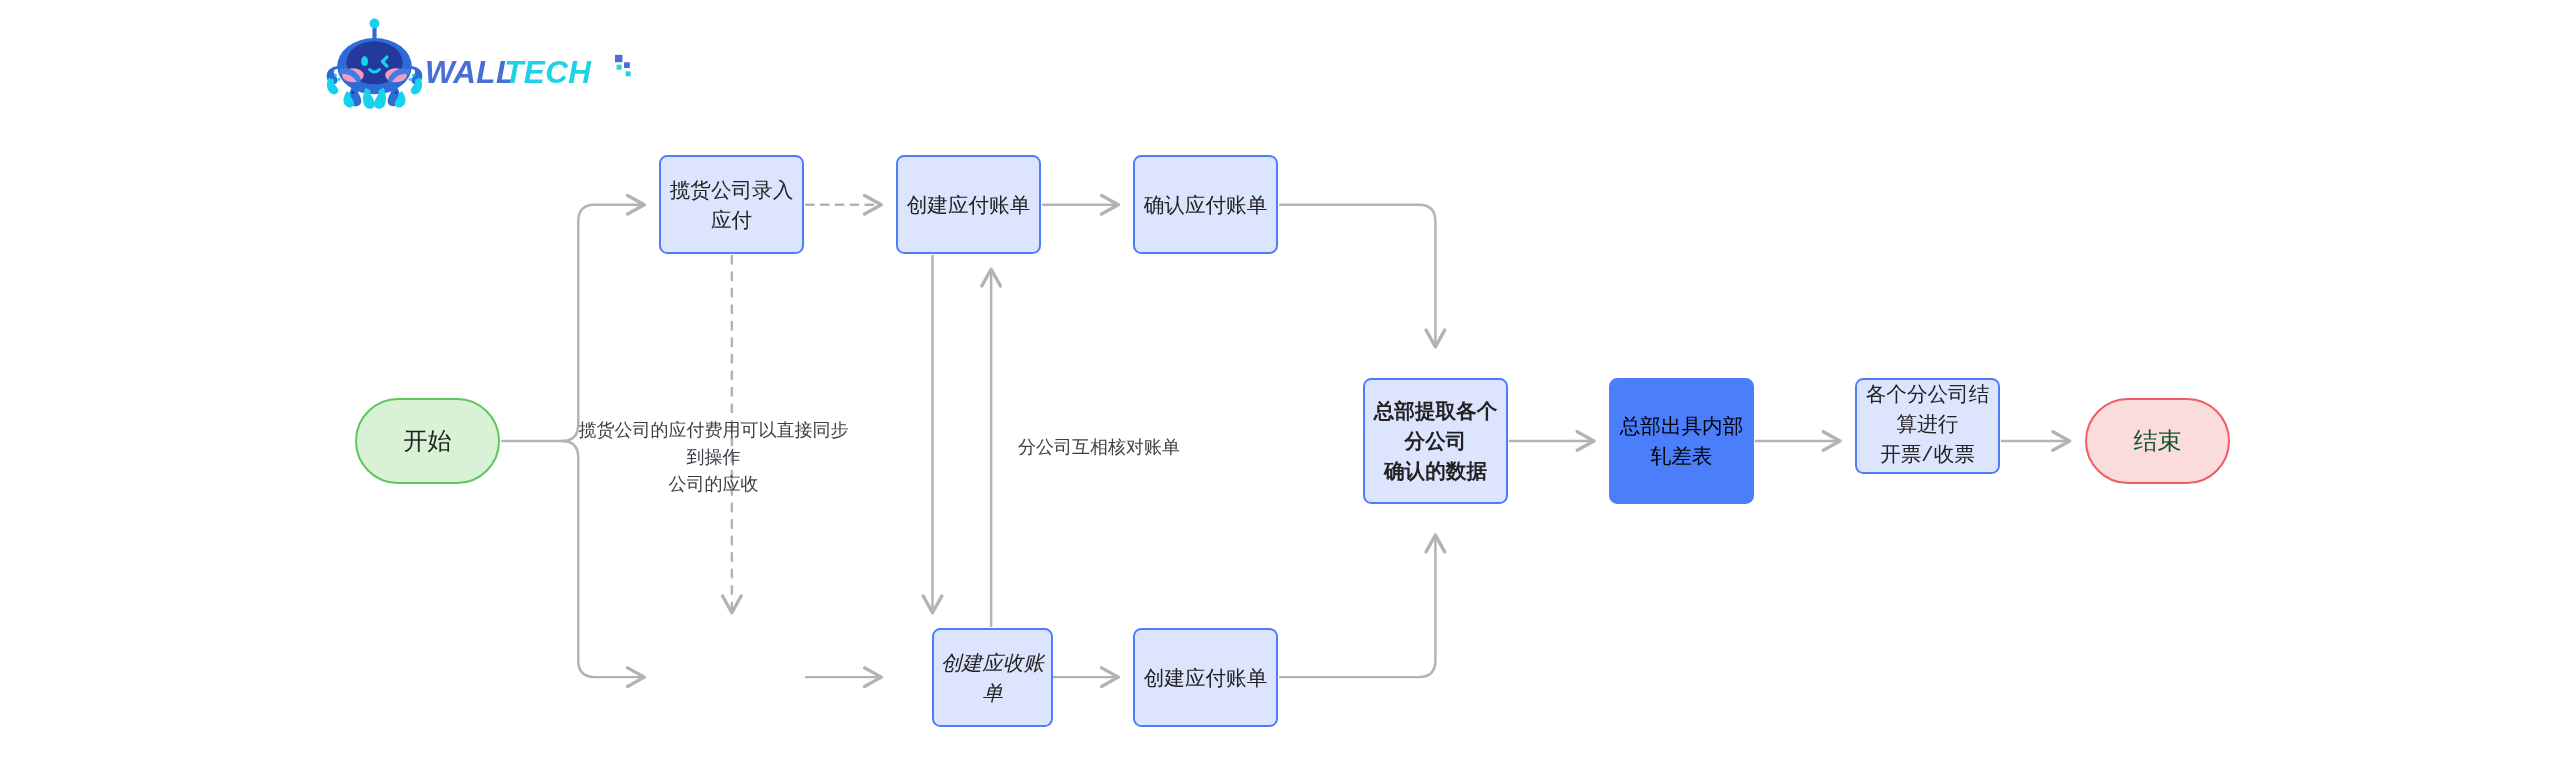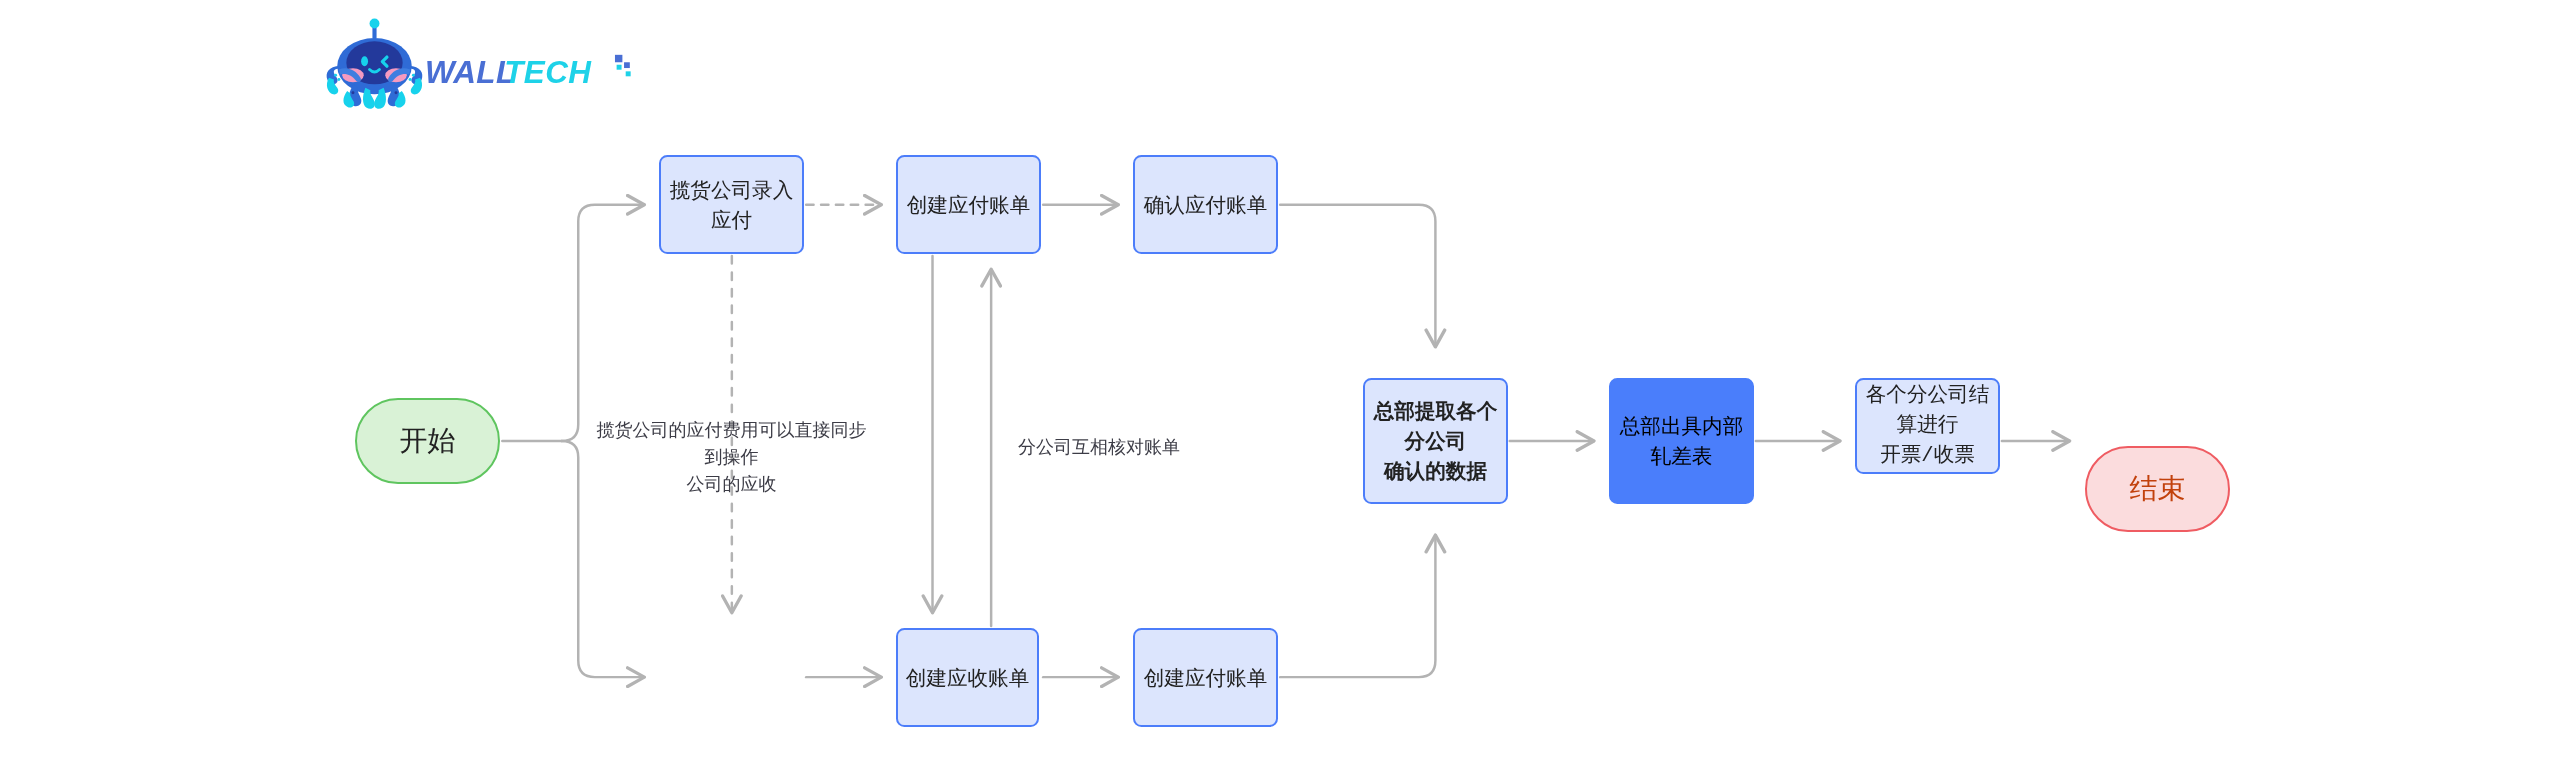--- a/index.html
+++ b/index.html
@@ -72,33 +72,32 @@
     color: #222222;
     font-size: 20.6px;
   }
   .node-process.highlight {
     background: #4a7efb;
     border-color: #4a7efb;
     color: #000000;
   }
   .node-terminator {
     border-radius: 825px;
-    font-size: 28px;
+    font-size: 24px;
     font-family: Liberation Serif, serif;
   }
   .node-start {
     border: 2.1px solid #5fc55f;
     background: #d9f2d6;
     color: #222222;
   }
   .node-end {
     border: 2.1px solid #ef5c62;
     background: #fbdcdd;
-    color: #c2410c;
-    margin-top: 48px;
+    color: #14532d;
   }
 
   .edge-label {
     position: absolute;
     text-align: center;
     font-size: 18px;
     color: #3c3c46;
     line-height: 1.5;
     white-space: pre-line;
     background: transparent;
@@ -216,21 +215,21 @@
 
   <div class="node node-process" style="left:896px; top:155px; width:145px; height:99px;justify-content:center;">
     <span>创建应付账单</span>
   </div>
 
   <div class="node node-process" style="left:1133px; top:155px; width:145px; height:99px;">
     <span>确认应付账单</span>
   </div>
 
 
-  <div class="node node-process" style="left:896px; top:628px; width:143px; height:99px;">
+  <div class="node node-process" style="left:932px; top:628px; width:121px; height:99px;font-style:italic;">
     <span>创建应收账单</span>
   </div>
 
   <div class="node node-process" style="left:1133px; top:628px; width:145px; height:99px;">
     <span>创建应付账单</span>
   </div>
 
   <div class="node node-process" style="left:1363px; top:378px; width:145px; height:126px;font-weight:bold;">
     <span>总部提取各个分公司
 确认的数据</span>
@@ -242,19 +241,19 @@
 
   <div class="node node-process" style="left:1855px; top:378px; width:145px; height:96px;font-family:Liberation Mono, monospace;">
     <span>各个分公司结算进行
 开票/收票</span>
   </div>
 
   <div class="node node-terminator node-end" style="left:2085px; top:398px; width:145px; height:86px;">
     <span>结束</span>
   </div>
 
-  <div class="edge-label" style="left:591px; top:417px; width:281px;">揽货公司的应付费用可以直接同步到操作
+  <div class="edge-label" style="left:573px; top:417px; width:281px;">揽货公司的应付费用可以直接同步到操作
 公司的应收</div>
 
   <div class="edge-label" style="left:1008px; top:434px; width:182px;">分公司互相核对账单</div>
 
 </div>
 
 
 </body></html>

